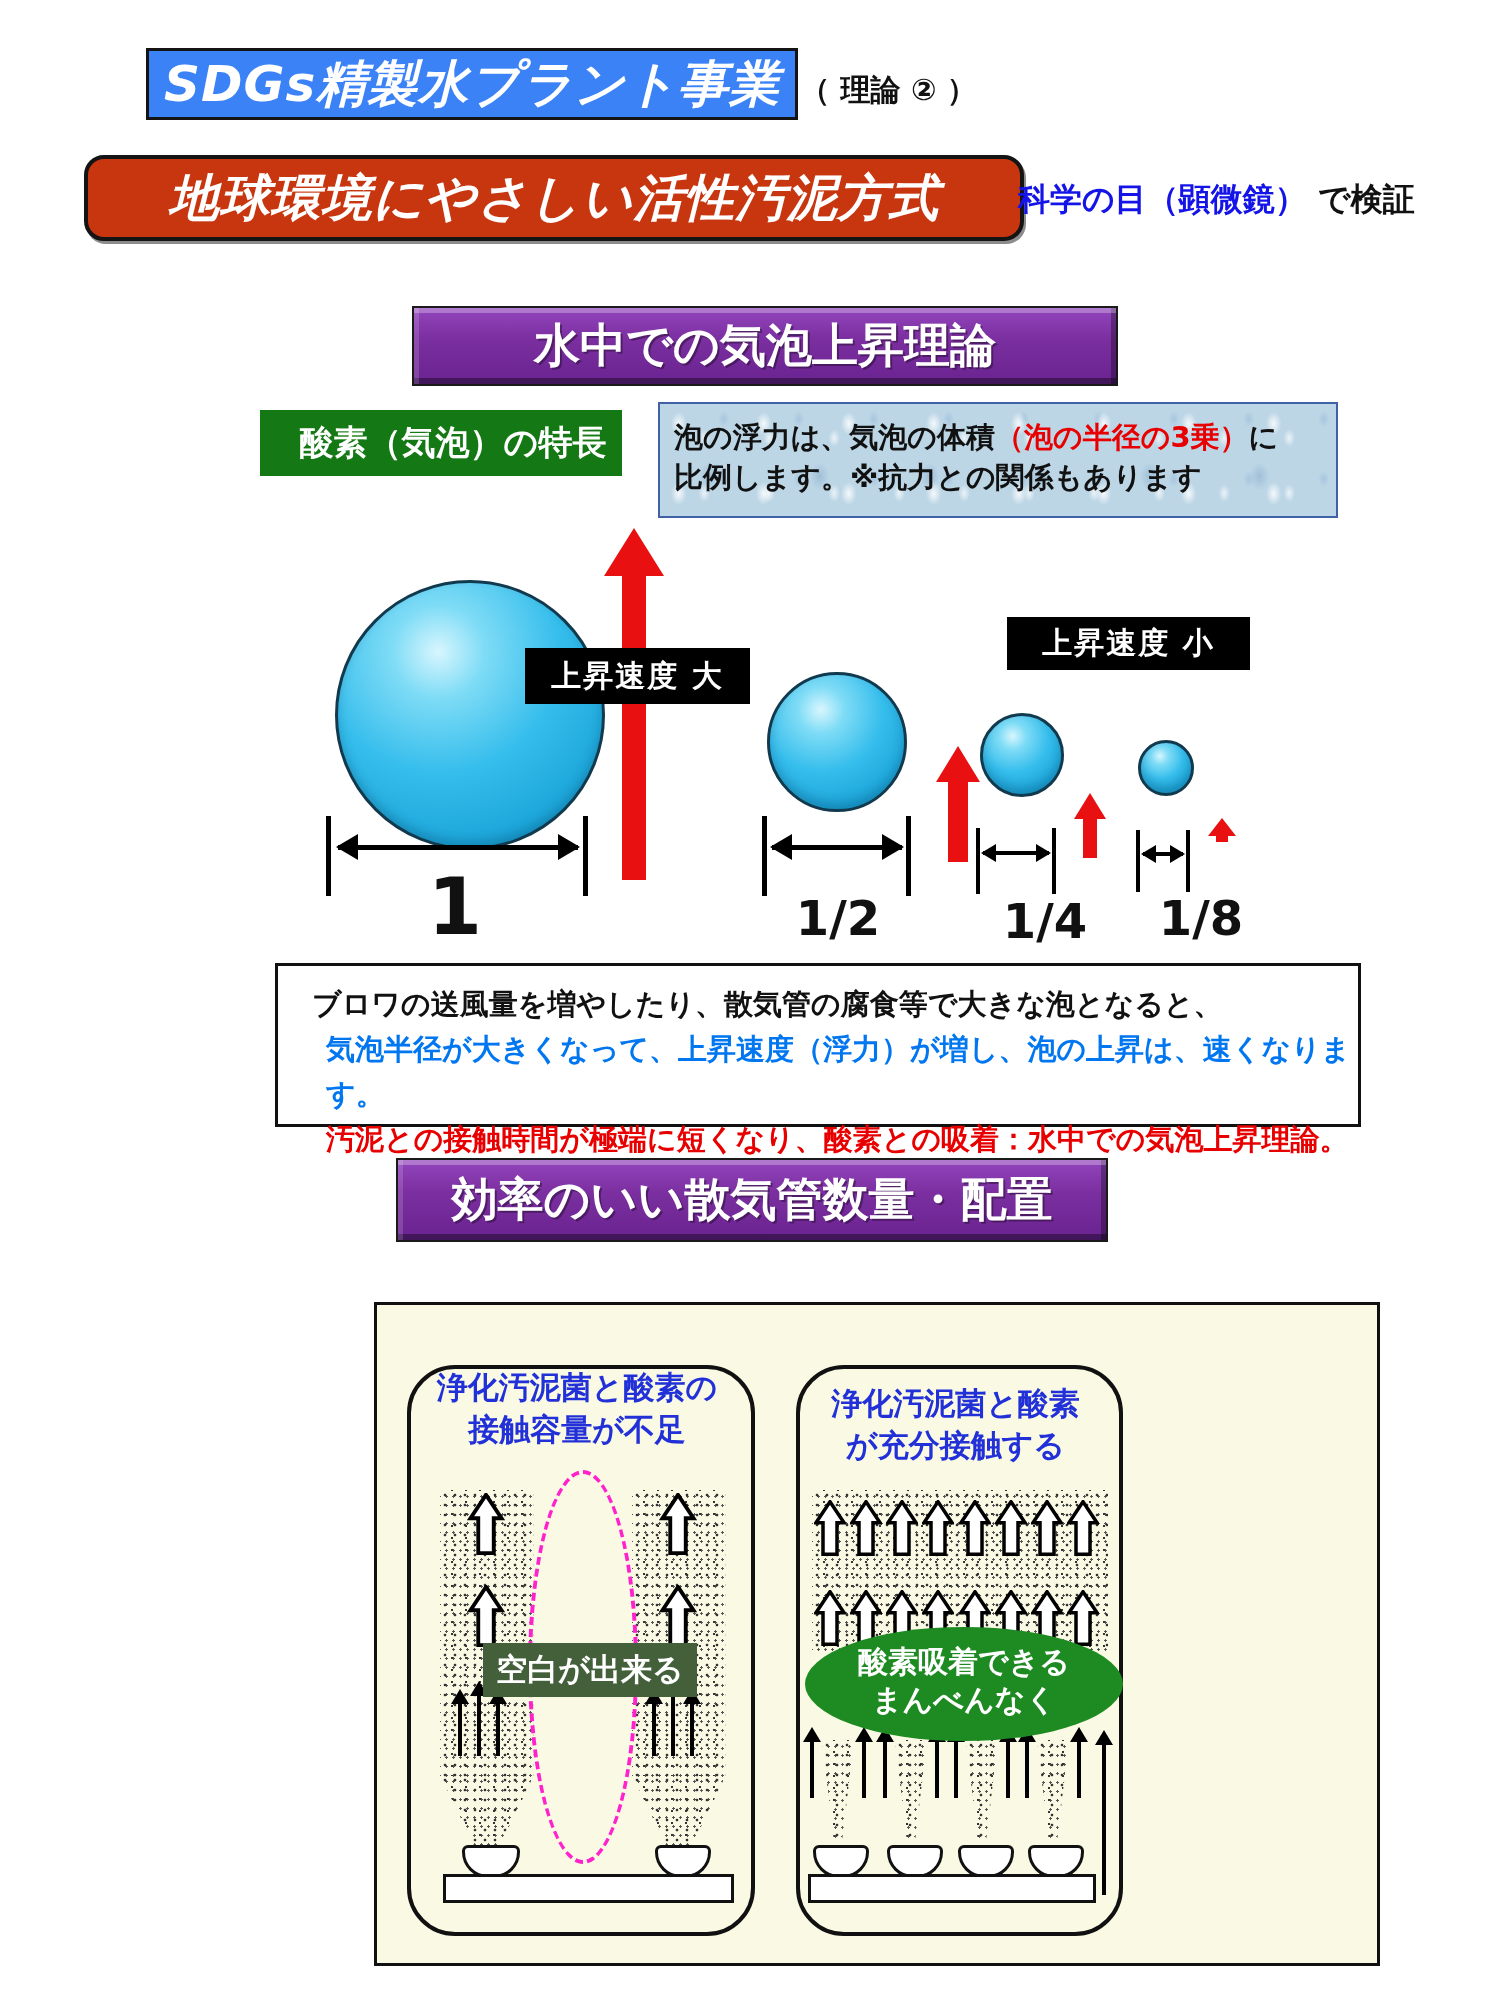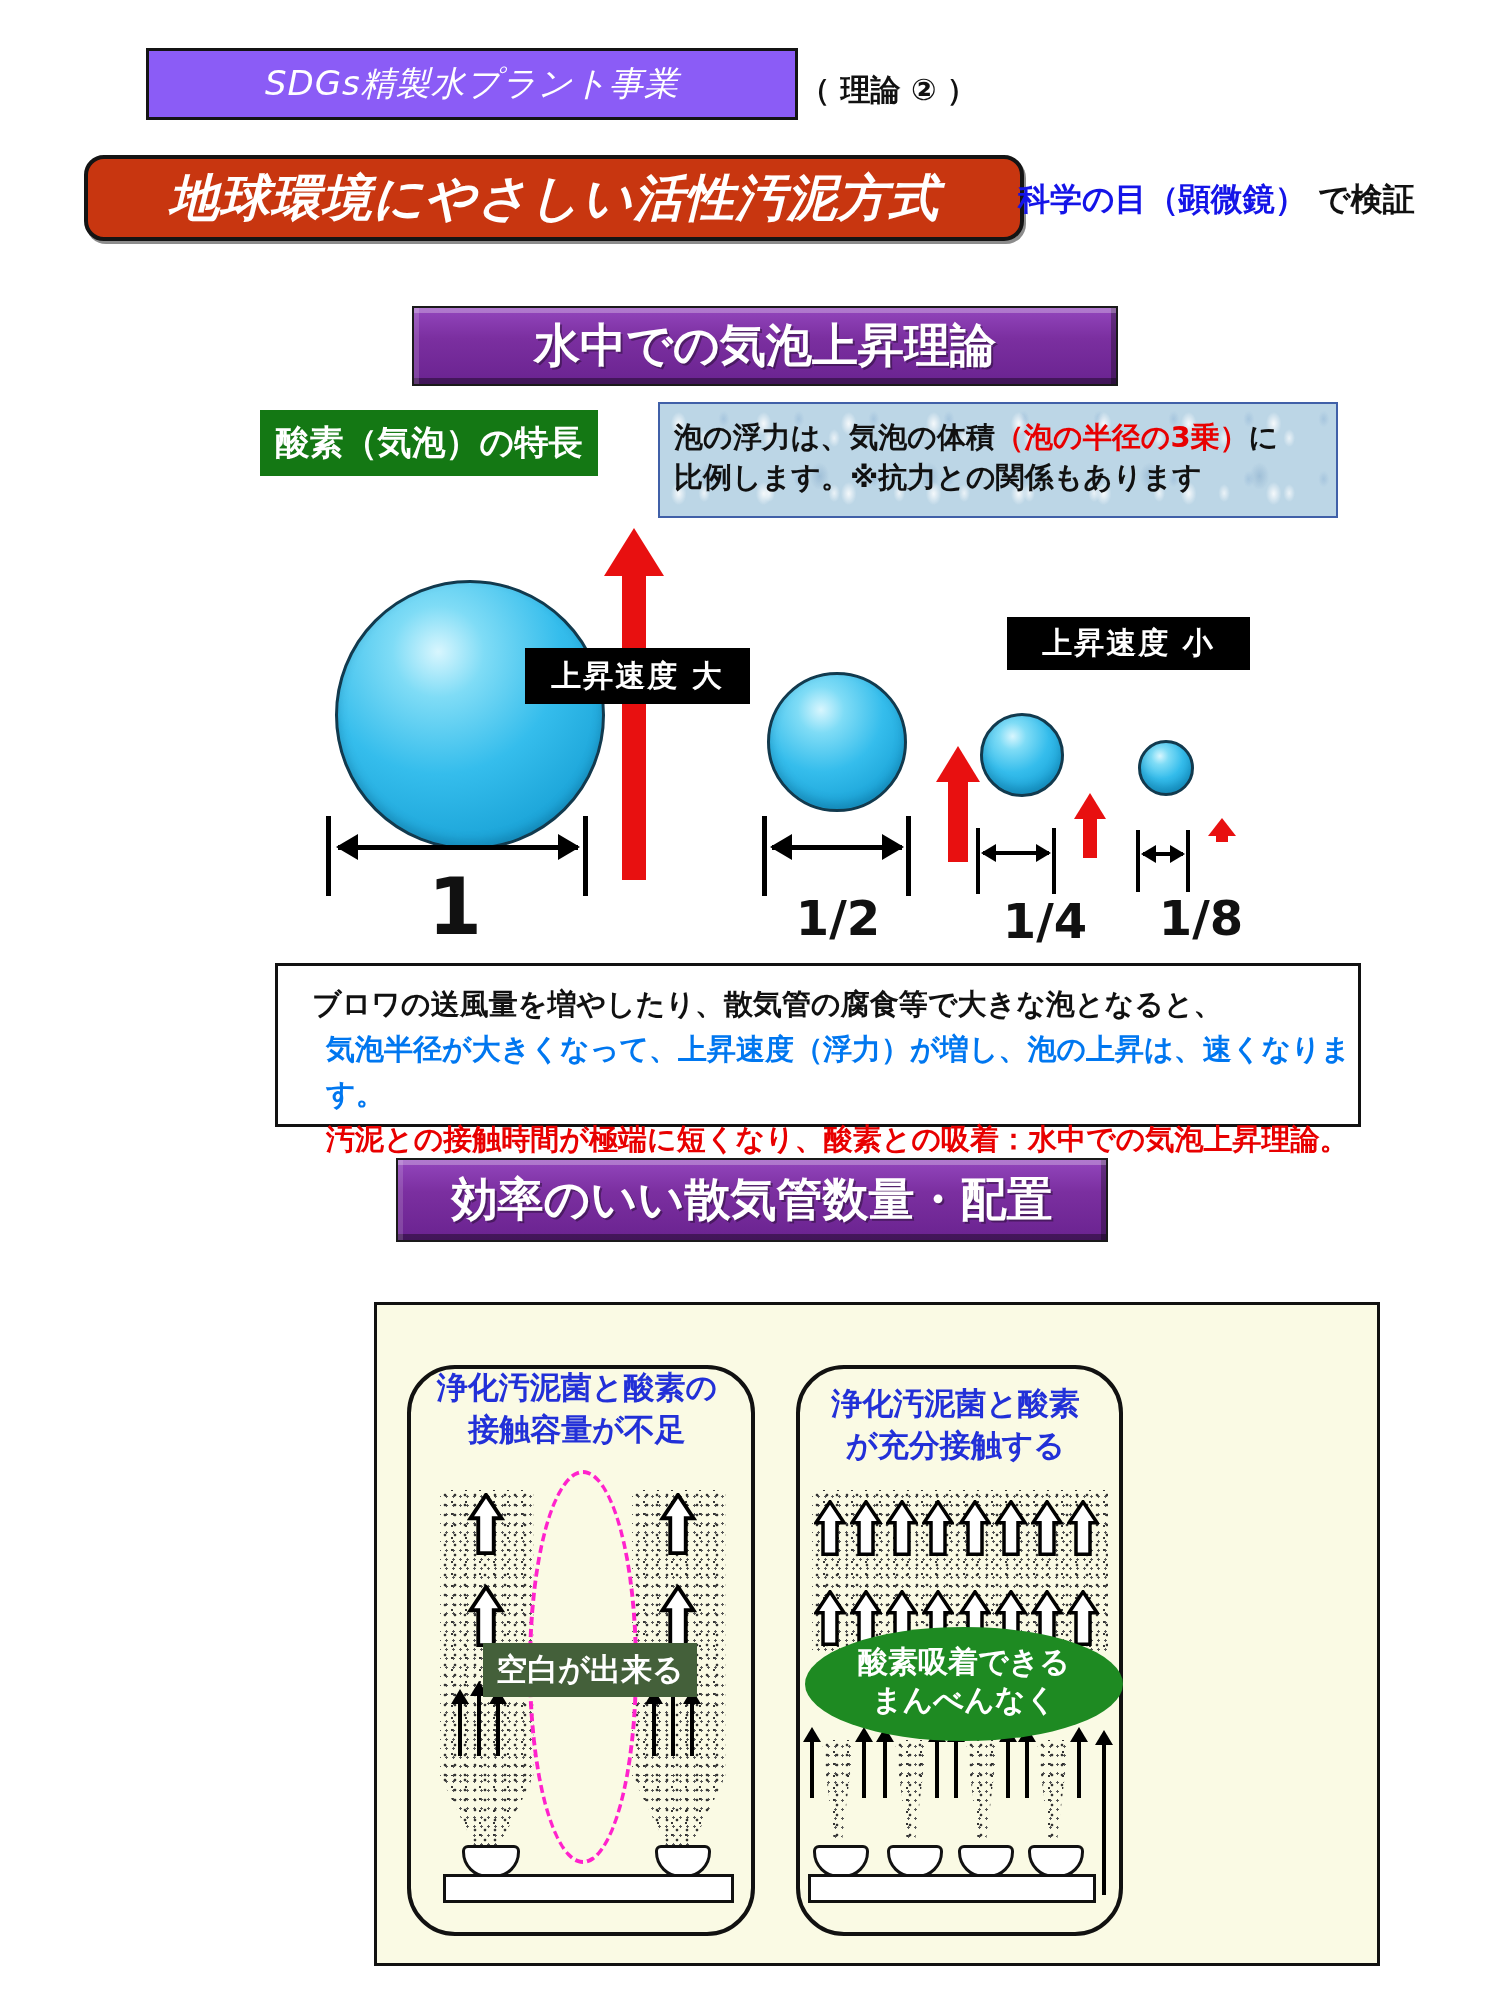--- a/index.html
+++ b/index.html
@@ -3,29 +3,29 @@
 <meta charset="utf-8">
 <style>
   html,body{margin:0;padding:0;background:#fff;}
   .canvas{position:relative;width:1500px;height:2000px;background:#ffffff;overflow:hidden;
           font-family:"DejaVu Sans","Liberation Sans",sans-serif;color:#111;}
   .abs{position:absolute;}
   .flexc{display:flex;align-items:center;justify-content:center;}
   .bold{font-weight:bold;}
 
   
-  .blue-badge{background:#8b5cf6;border:3px solid #141414;color:#fff;font-weight:normal;font-style:italic;
-              font-size:34px;letter-spacing:1px;}
+  .blue-badge{background:#3b82f6;border:3px solid #141414;color:#fff;font-weight:bold;font-style:italic;
+              font-size:50px;letter-spacing:1px;}
   .red-banner{background:#c83610;border:4px solid #141414;border-radius:20px;color:#fff;font-weight:bold;
               font-style:italic;font-size:50px;letter-spacing:1px;box-shadow:2px 3px 0 rgba(0,0,0,.45);}
   .pbanner{background:linear-gradient(180deg,#9346bd 0%,#7b2fa0 40%,#6a2390 100%);border:2px solid #1a1a1a;
            box-shadow:inset 0 5px 0 rgba(255,255,255,.28),inset 5px 0 0 rgba(255,255,255,.15),
                       inset 0 -6px 0 rgba(0,0,0,.38),inset -5px 0 0 rgba(0,0,0,.30);
            color:#fff;font-weight:bold;font-size:46px;text-shadow:2px 2px 0 rgba(0,0,0,.35);}
-  .green-box{background:#147814;color:#fff;font-weight:bold;font-size:34px;}
+  .green-box{background:#147814;color:#fff;font-weight:bold;font-size:34px;padding-left:24px;}
   .black-tag{background:#000;color:#fff;font-weight:bold;font-size:30px;letter-spacing:2px;z-index:6;}
 
   
   .waterbox{background-color:#bcd6e6;border:2px solid #4060a8;
     background-image:
       radial-gradient(ellipse 12px 18px at 22% 28%,rgba(255,255,255,.85),rgba(255,255,255,0) 65%),
       radial-gradient(ellipse 9px 14px at 68% 62%,rgba(255,255,255,.70),rgba(255,255,255,0) 65%),
       radial-gradient(ellipse 14px 20px at 45% 85%,rgba(140,175,205,.60),rgba(140,175,205,0) 70%),
       radial-gradient(ellipse 8px 12px at 85% 25%,rgba(150,185,215,.55),rgba(150,185,215,0) 70%);
     background-size:85px 70px,65px 55px,110px 85px,75px 60px;

